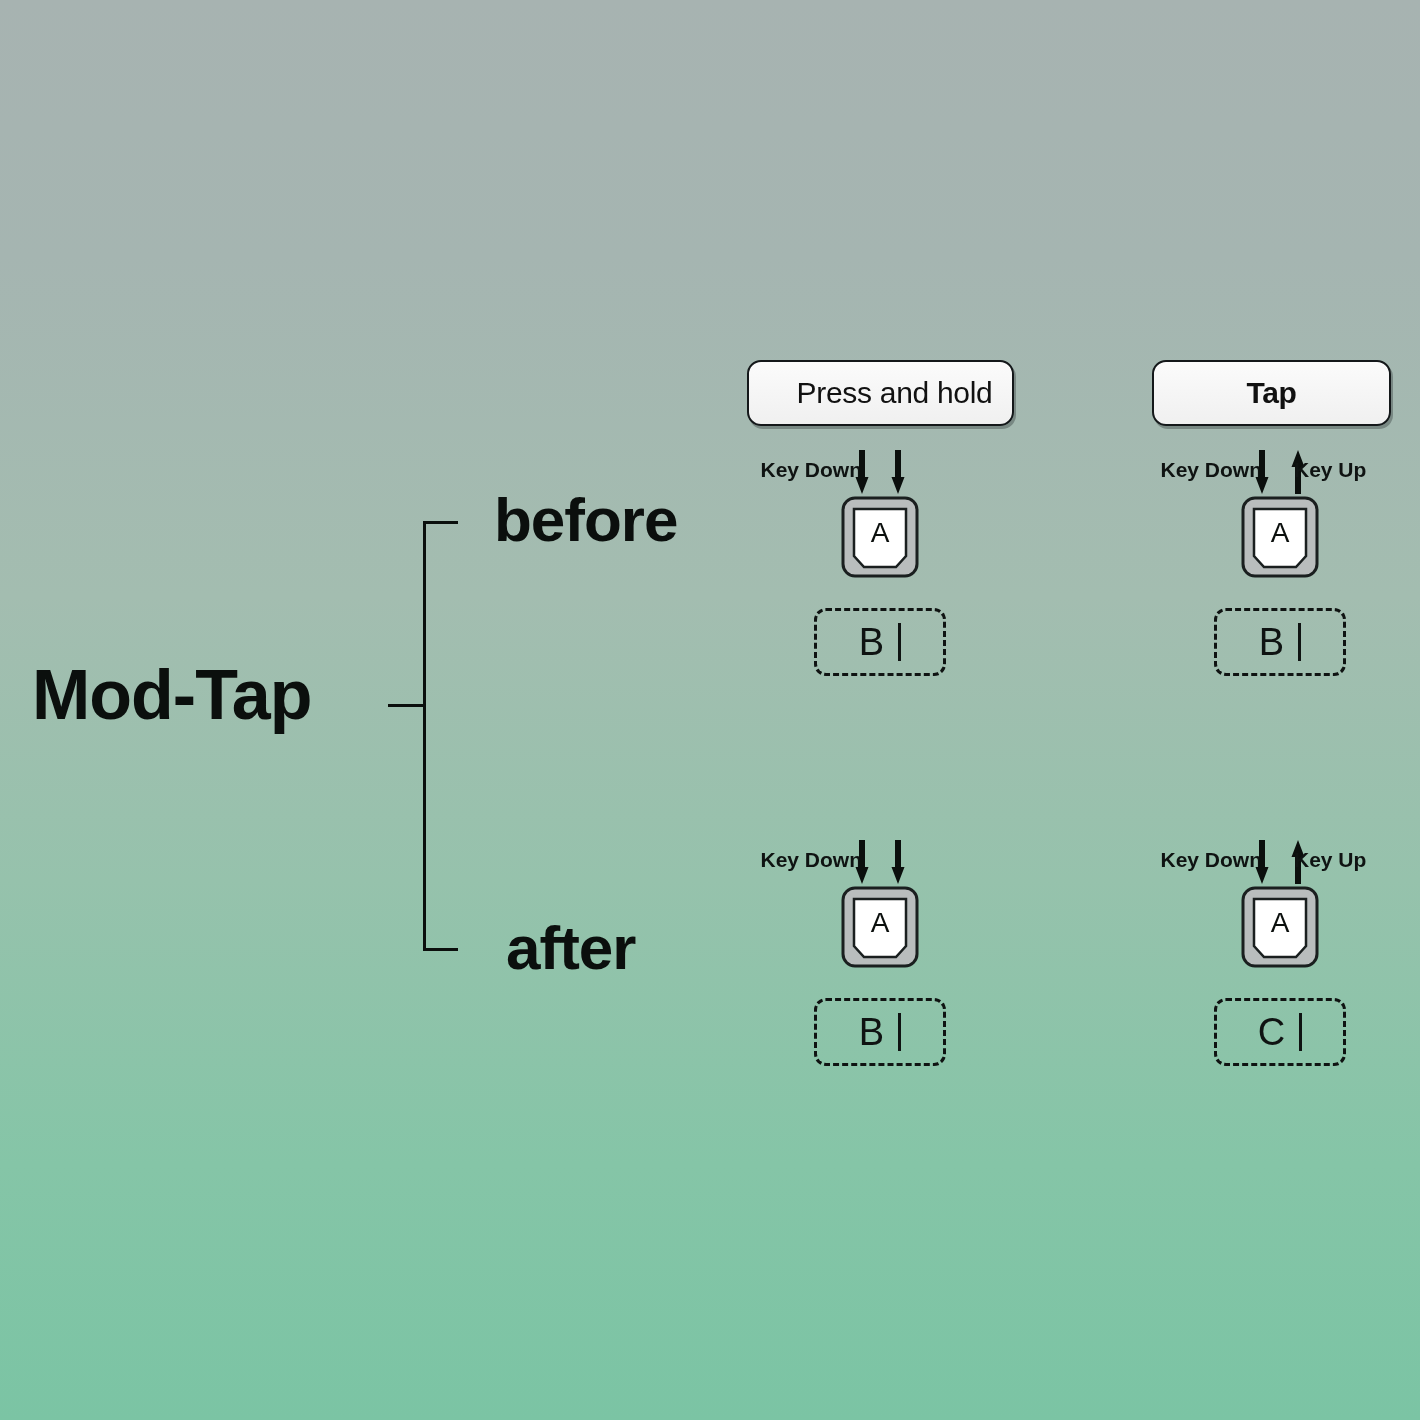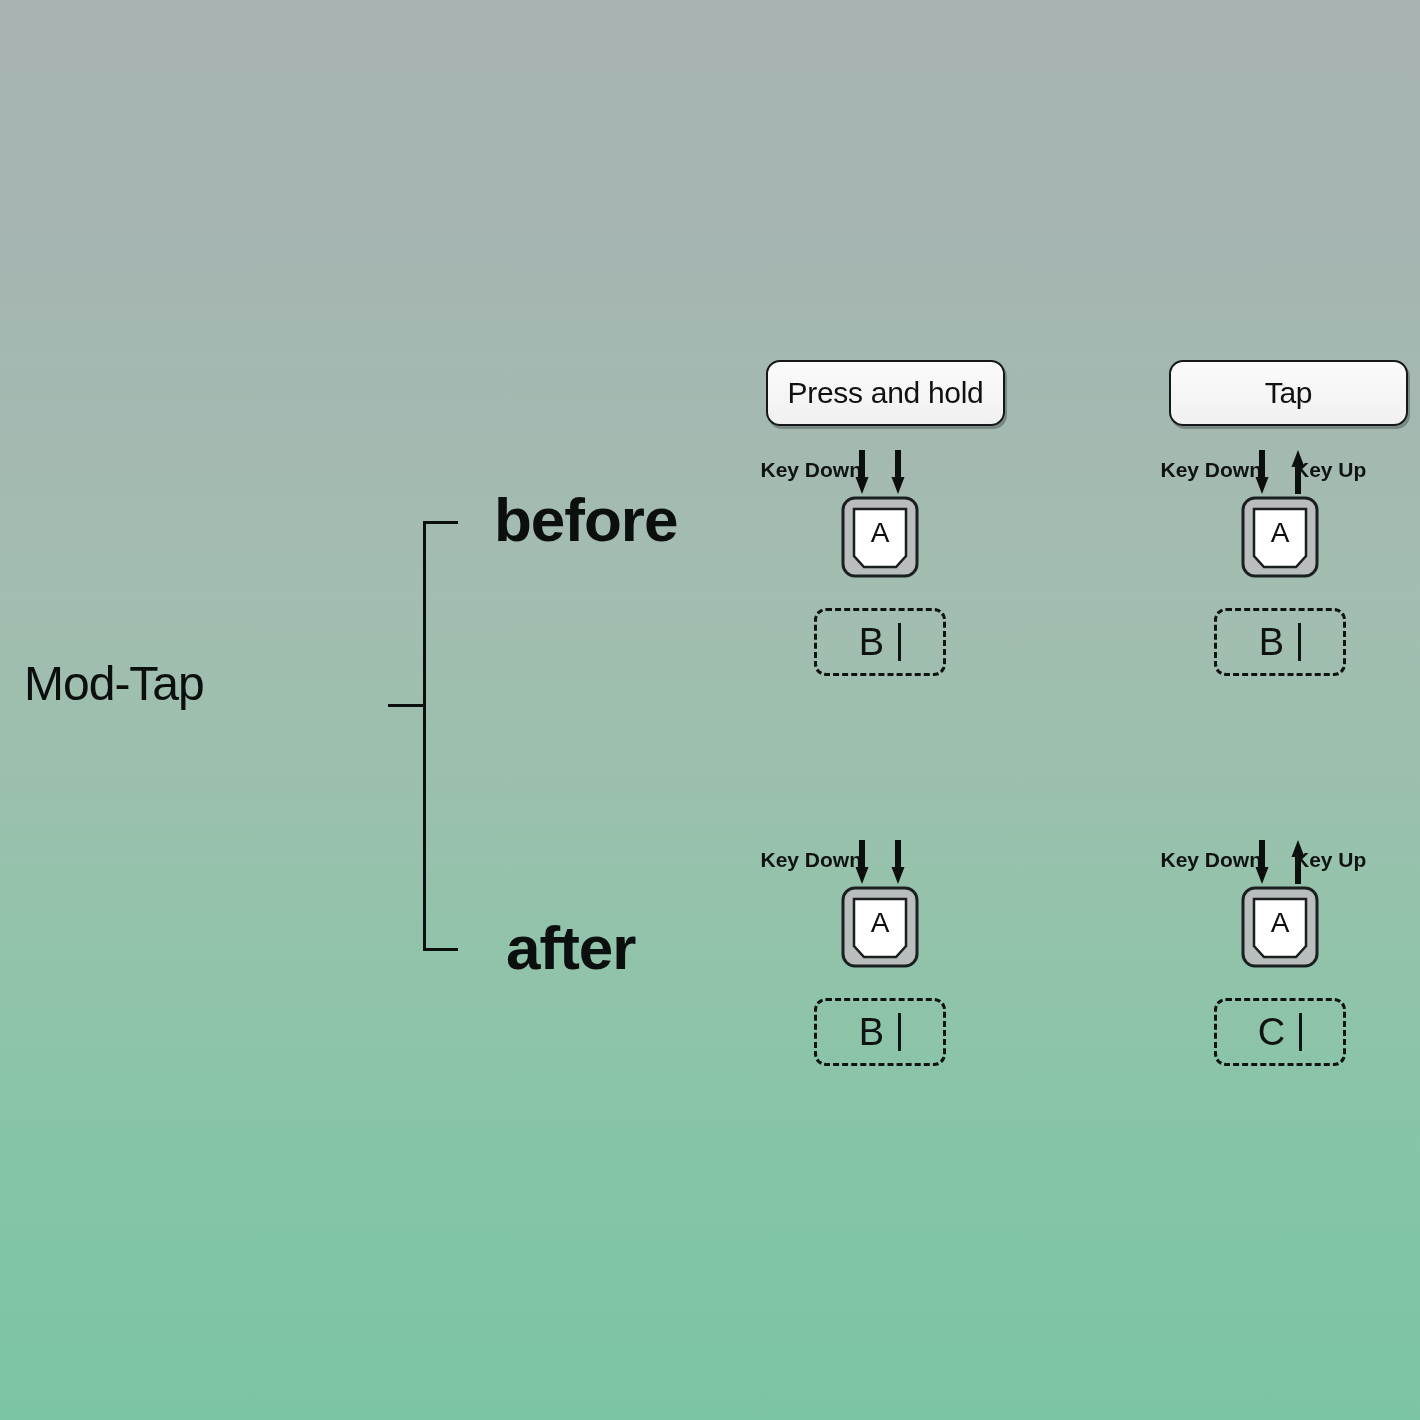--- a/index.html
+++ b/index.html
@@ -23,24 +23,24 @@
         #a3bdb0 42%,
         #96c2ac 62%,
         #85c5a7 82%,
         #7bc4a4 100%);
     overflow: hidden;
   }
 
   
   #mod-tap-title {
     position: absolute;
-    left: 24px;
+    left: 32px;
     top: 660px;
-    font-size: 48px;
-    font-weight: normal;
+    font-size: 70px;
+    font-weight: bold;
     letter-spacing: -1px;
     color: #0b0f0d;
     white-space: nowrap;
     line-height: 1;
   }
 
   .branch-label {
     position: absolute;
     font-size: 62px;
     font-weight: bold;
@@ -97,22 +97,22 @@
     border-radius: 14px;
     background: linear-gradient(180deg, #fbfbfb 0%, #f0f0f0 100%);
     box-shadow: 2px 3px 0 rgba(20,24,26,.30);
     display: flex;
     align-items: center;
     justify-content: center;
     font-size: 30px;
     color: #111;
     letter-spacing: -0.3px;
   }
-  #scenario-hold-before .action-pill { width: 235px; margin-left: 36px; }
-  #scenario-tap-before  .action-pill { width: 235px; margin-left: 39px; }
+  #scenario-hold-before .action-pill { width: 235px; margin-left: 17px; padding-left: 28px; }
+  #scenario-tap-before  .action-pill { width: 235px; margin-left: 22px; font-weight: bold; }
 
   
   .event-row {
     position: relative;
     height: 44px;
     margin-top: 24px;
   }
   .event-label {
     position: absolute;
     top: 8px;

